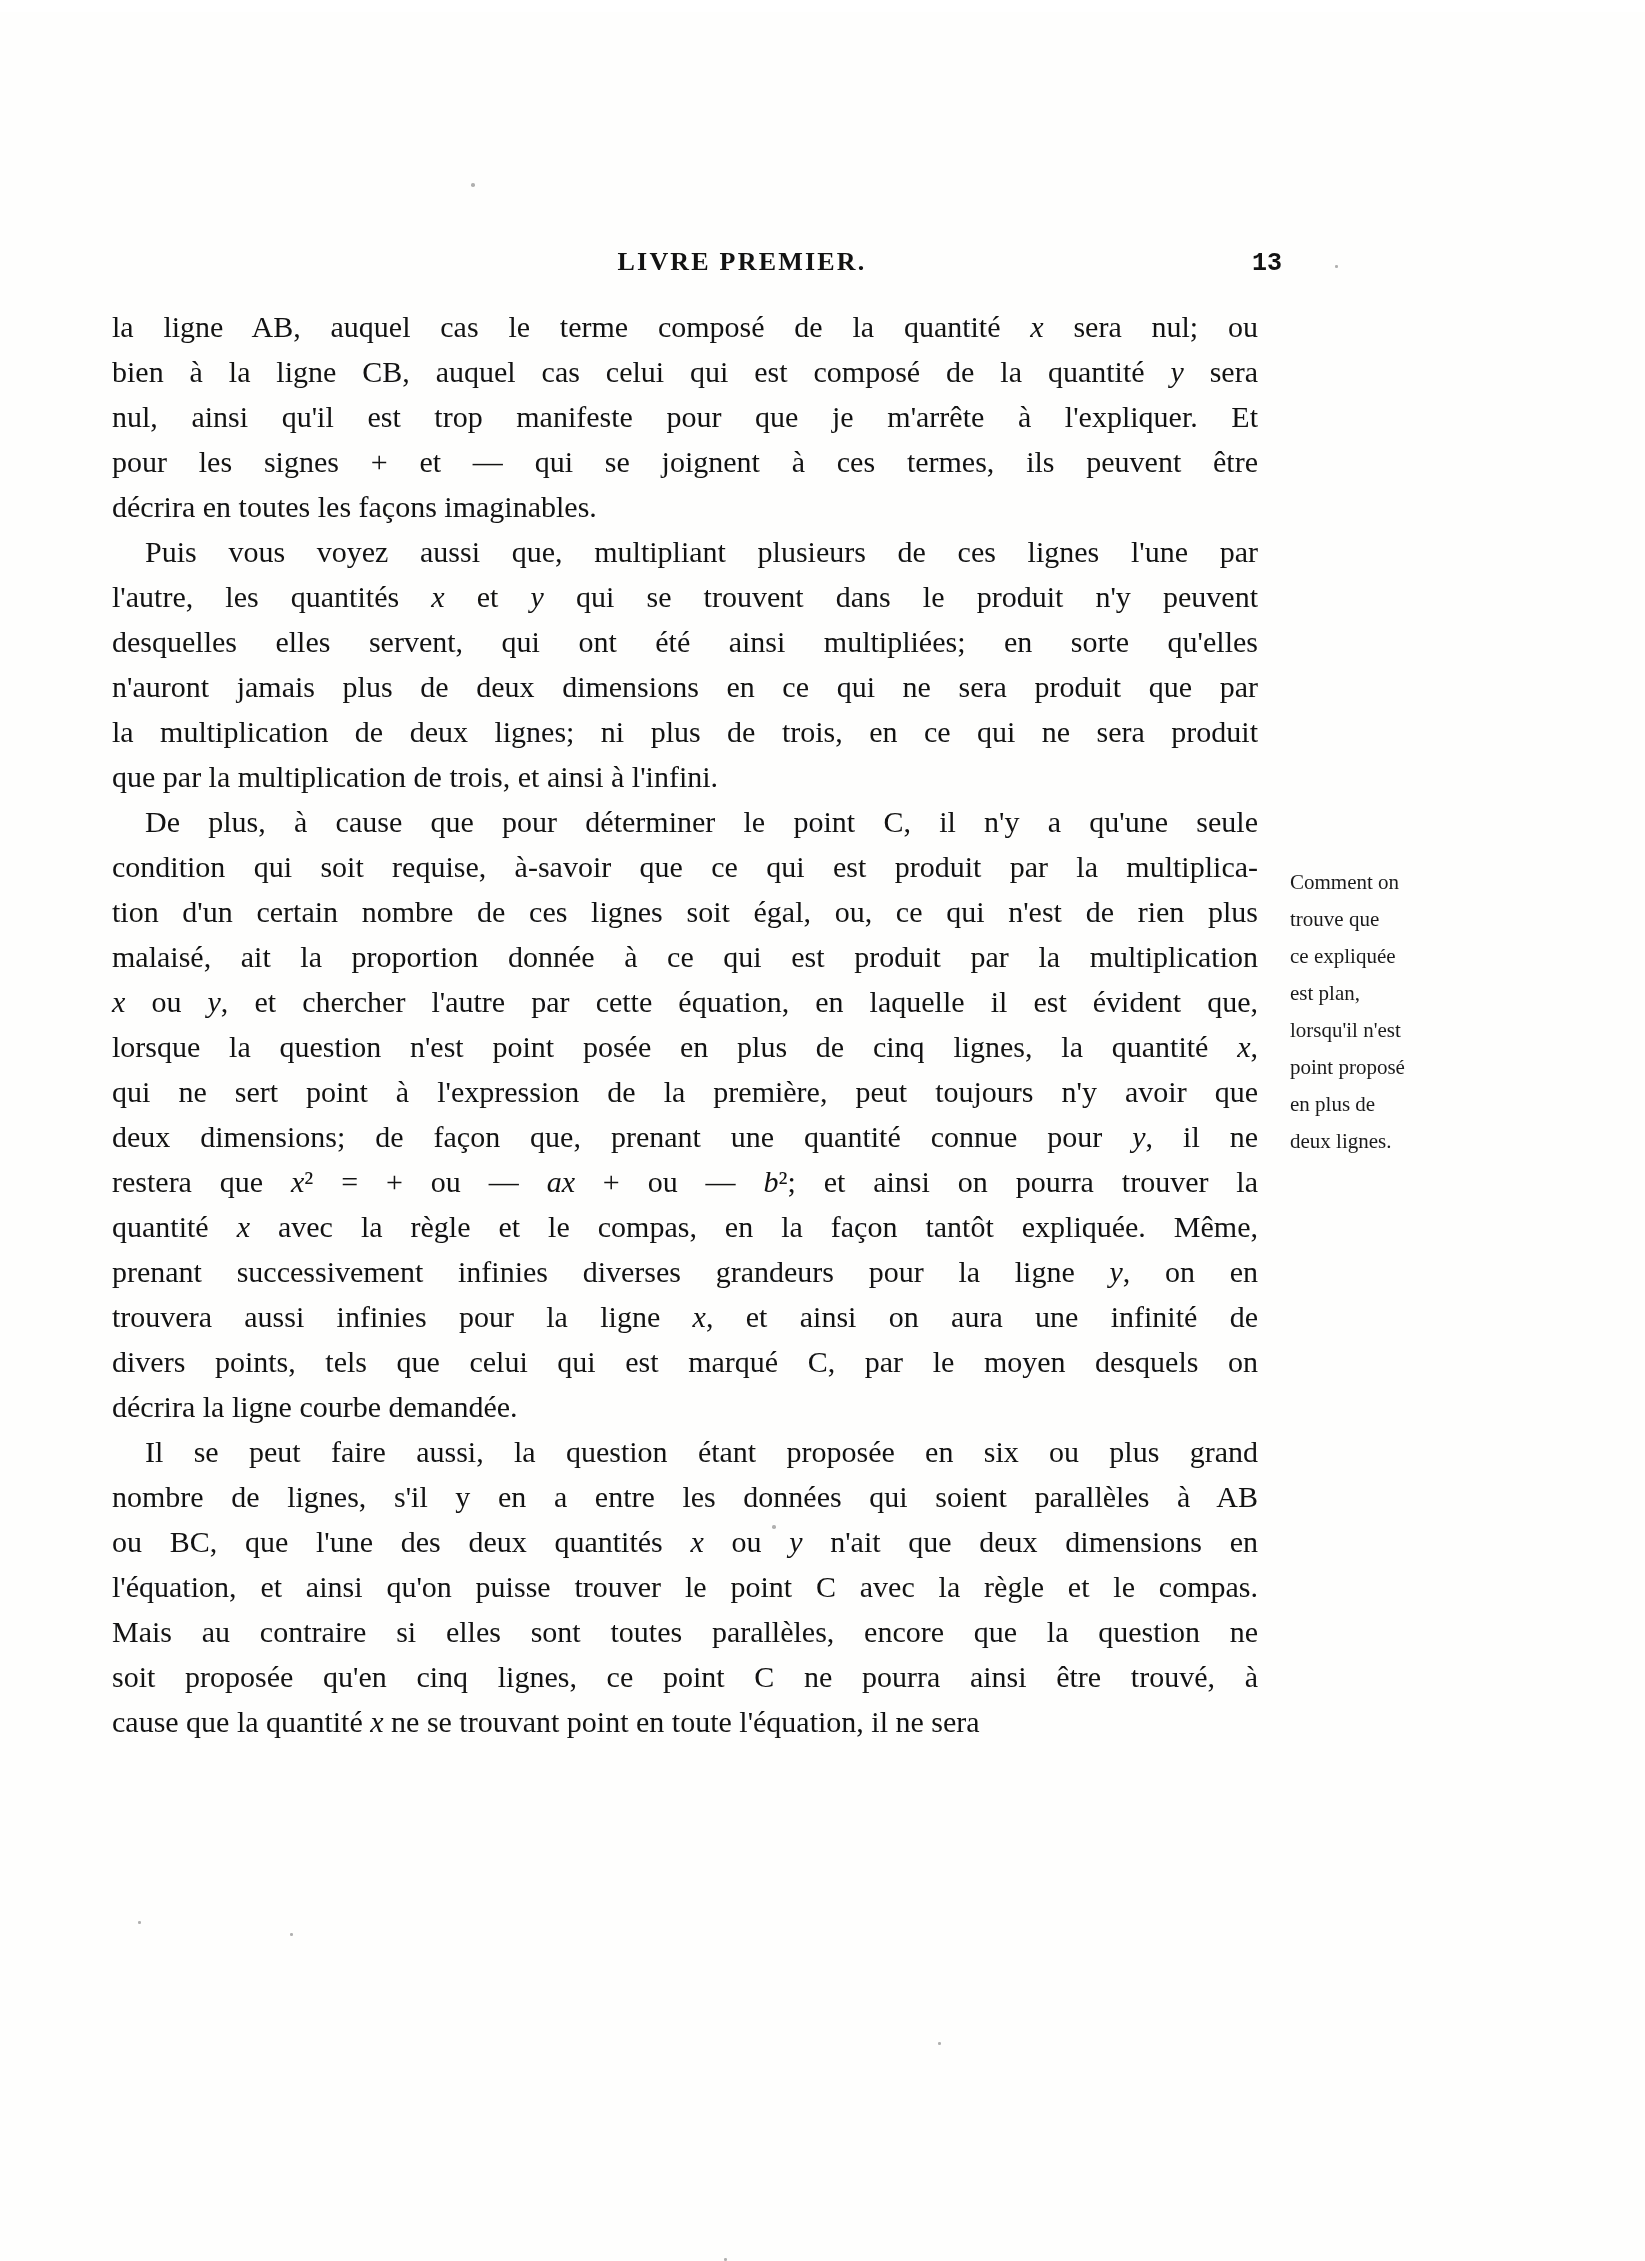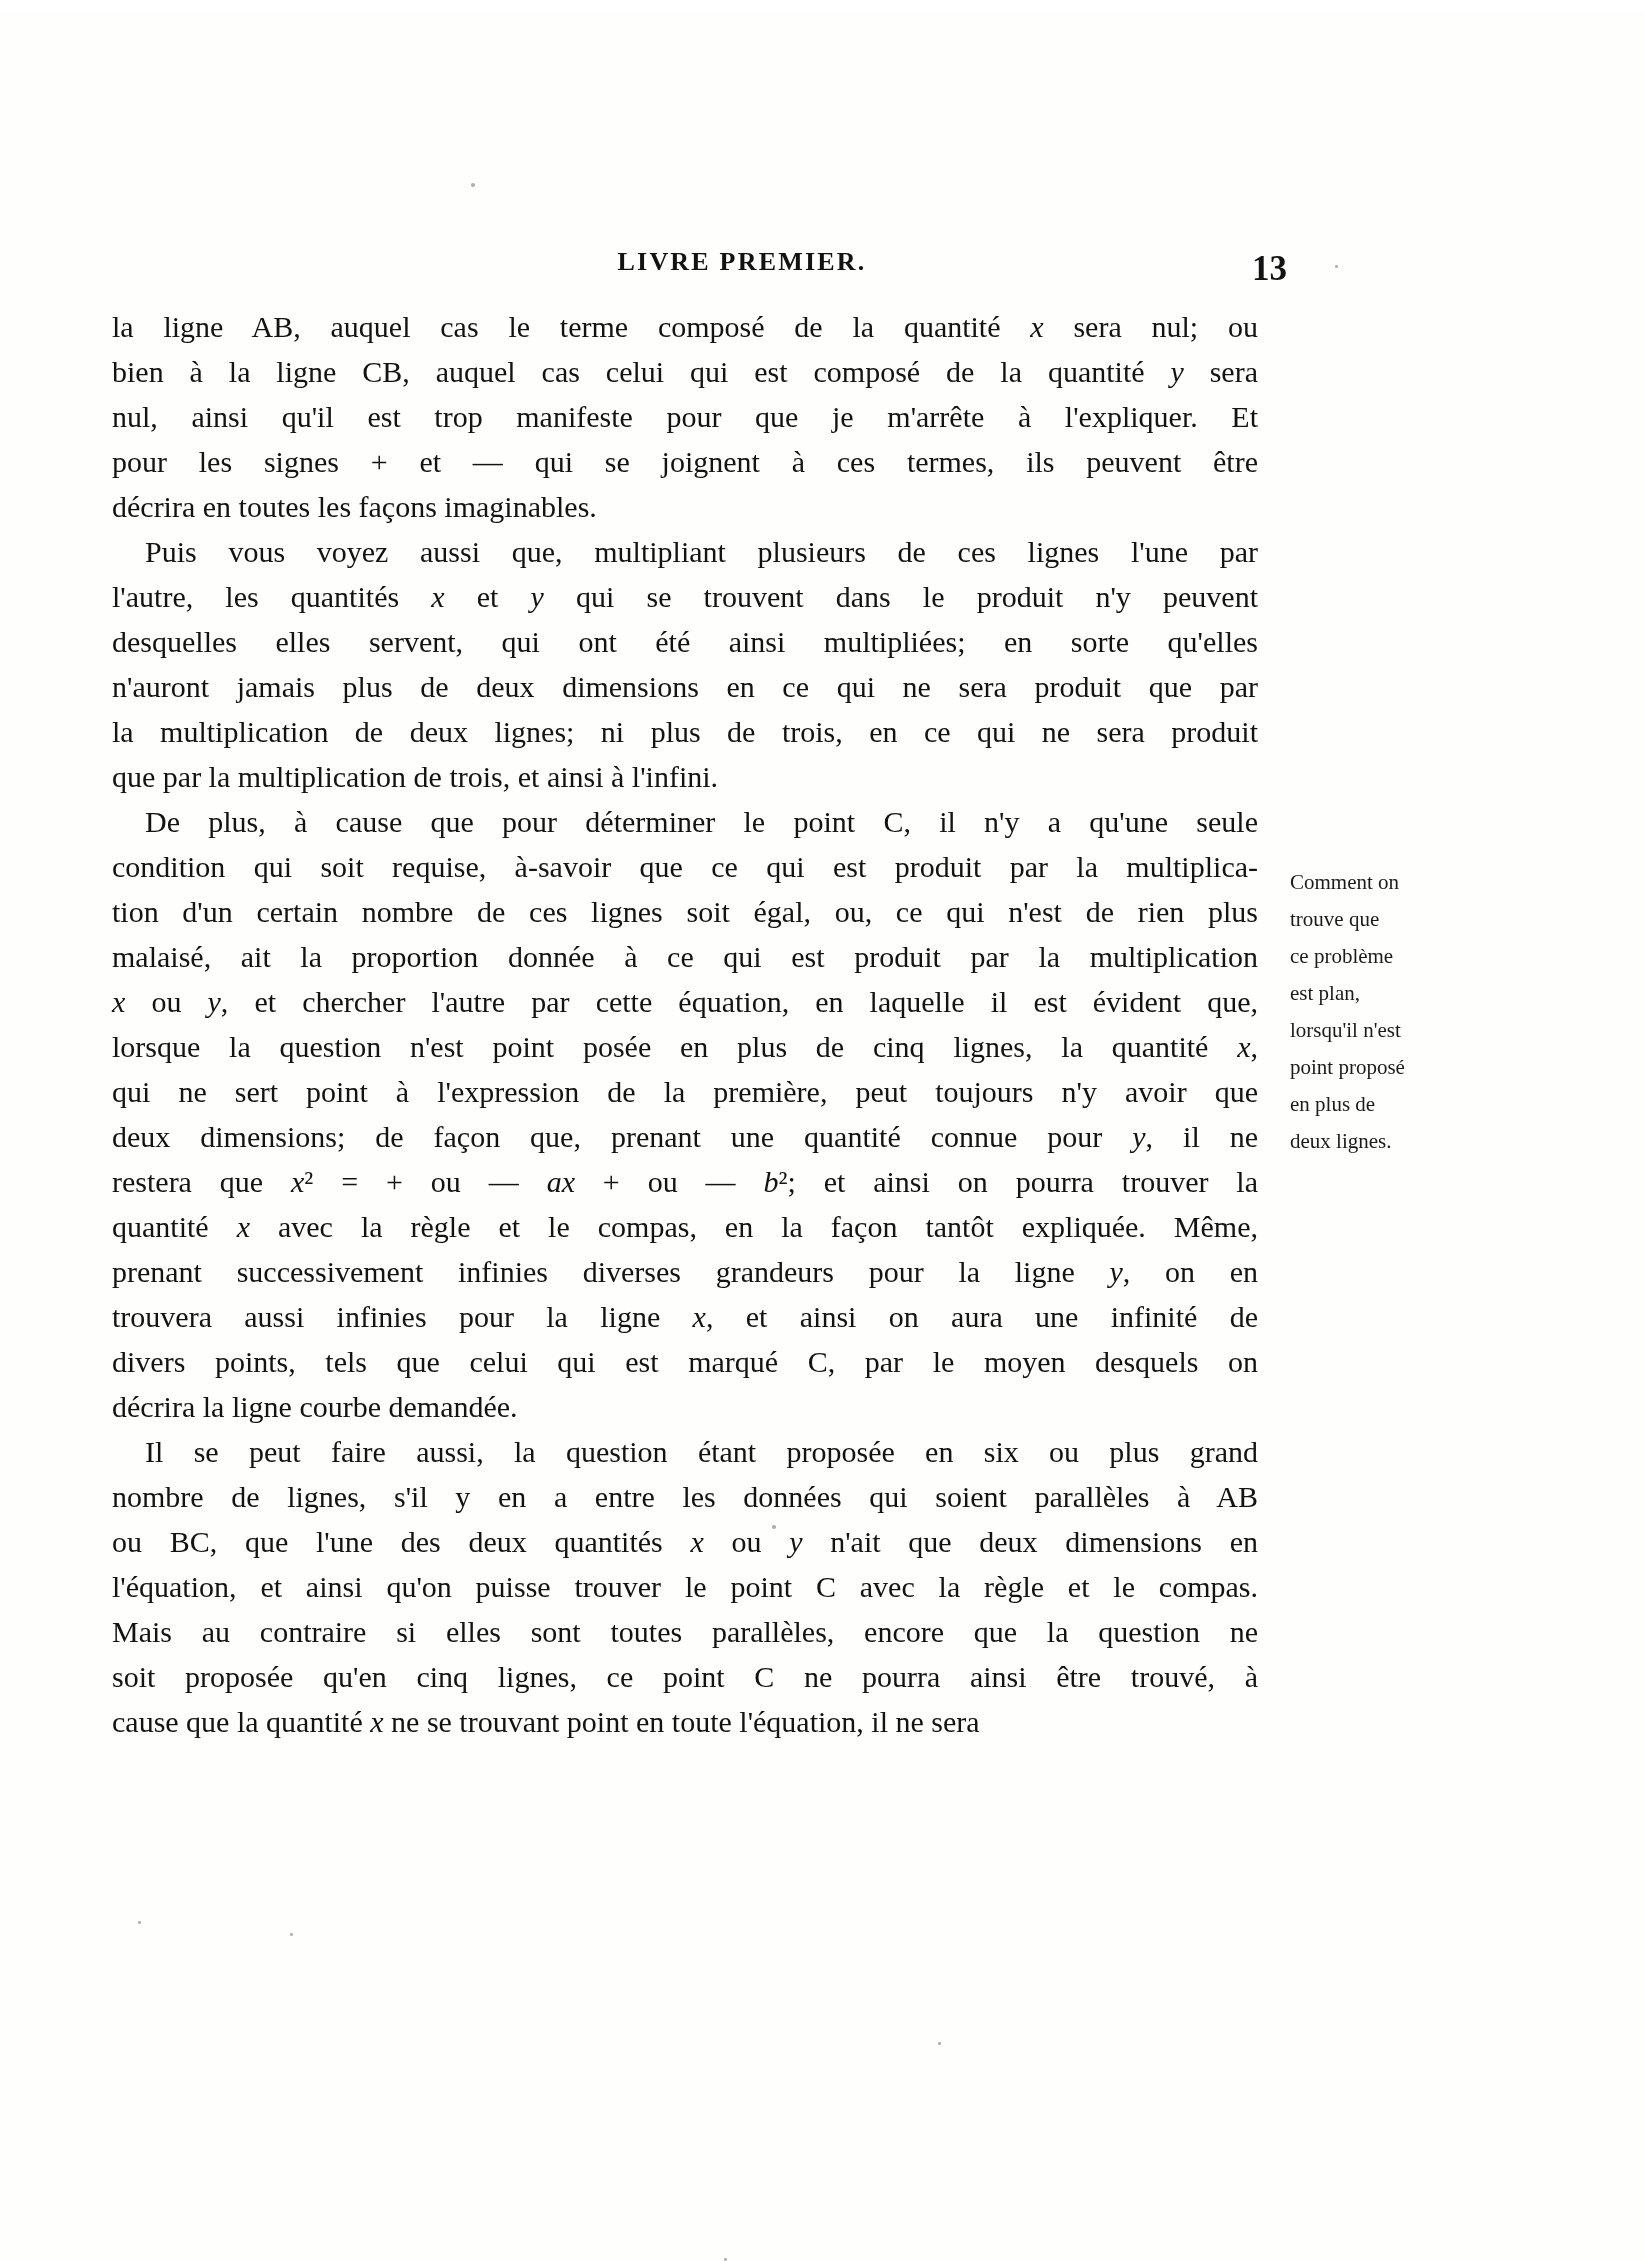--- a/index.html
+++ b/index.html
@@ -23,22 +23,23 @@
     left: 569px; width: 346px;
     text-align: center;
     font-size: 26px;
     letter-spacing: 2.2px;
     font-weight: bold;
     white-space: nowrap;
   }
   .page-number {
     position: absolute;
     left: 1252px; top: 1.7px;
-    font-size: 35px;
+    font-size: 25px;
     font-weight: bold;
+    font-family: Liberation Mono, monospace;
   }
   .text-block {
     position: absolute;
     left: 112px; top: 292px;
     width: 1146px;
   }
   .line {
     height: 45px;
     line-height: 45px;
     font-size: 30px;
@@ -108,21 +109,21 @@
       <div class="line">ou BC, que l'une des deux quantités <i>x</i> ou <i>y</i> n'ait que deux dimensions en</div>
       <div class="line">l'équation, et ainsi qu'on puisse trouver le point C avec la règle et le compas.</div>
       <div class="line">Mais au contraire si elles sont toutes parallèles, encore que la question ne</div>
       <div class="line">soit proposée qu'en cinq lignes, ce point C ne pourra ainsi être trouvé, à</div>
       <div class="line para-end">cause que la quantité <i>x</i> ne se trouvant point en toute l'équation, il ne sera</div>
     </div>
 
   <div class="margin-note">
       <div class="note-line">Comment on</div>
       <div class="note-line">trouve que</div>
-      <div class="note-line">ce problème</div>
+      <div class="note-line">ce expliquée</div>
       <div class="note-line">est plan,</div>
       <div class="note-line">lorsqu'il n'est</div>
       <div class="note-line">point proposé</div>
       <div class="note-line">en plus de</div>
       <div class="note-line">deux lignes.</div>
     </div>
 
   <div class="speck" style="left:471px; top:171px;"></div>
   <div class="speck" style="left:772px; top:1513px;"></div>
   <div class="speck" style="left:1335px; top:253px; width:2.6px; height:2.6px;"></div>

